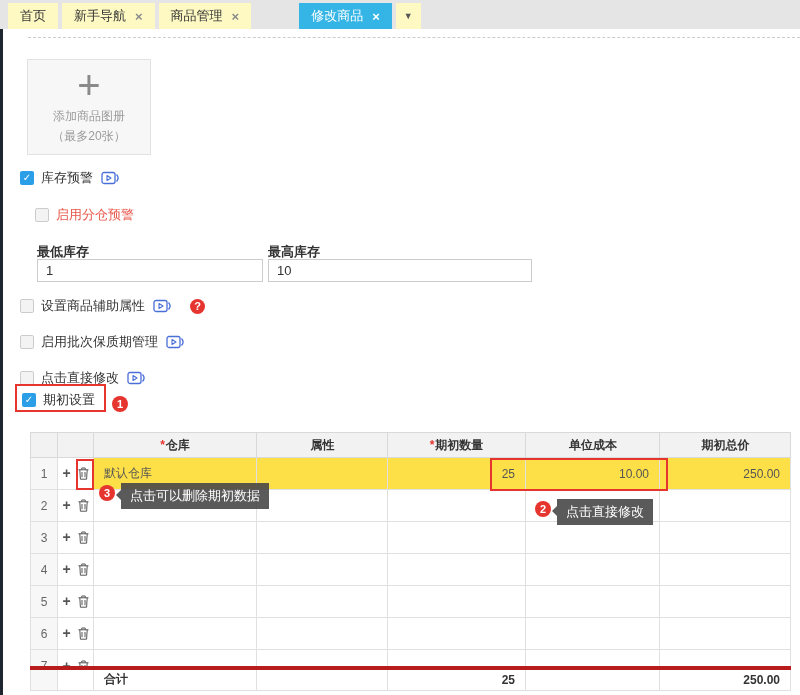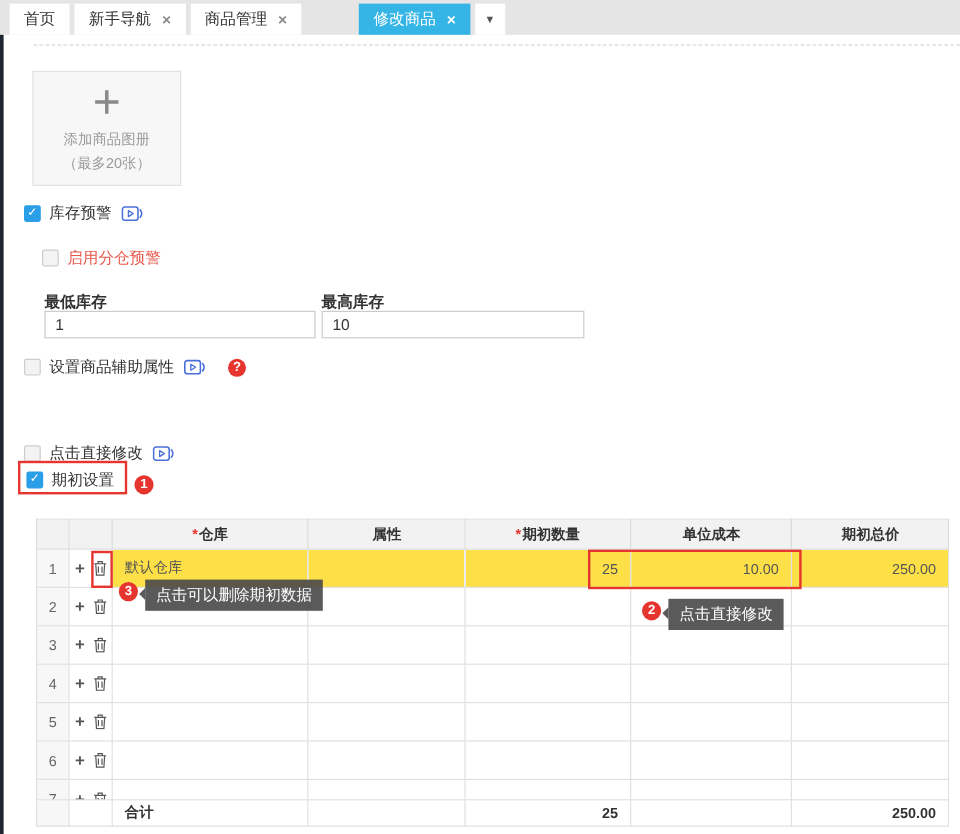--- a/index.html
+++ b/index.html
@@ -2,21 +2,21 @@
 <html><head>
 <meta charset="utf-8">
 <style>
   * { margin:0; padding:0; box-sizing:border-box; }
   body { font-family:"Liberation Sans","DejaVu Sans",sans-serif; background:#fff; }
   .page { position:relative; width:800px; height:695px; background:#fff; overflow:hidden; }
 
   
   .tabbar { position:absolute; left:0; top:0; width:800px; height:29px; background:#e5e5e5;
             display:flex; align-items:flex-end; padding-left:8px; }
-  .tab { height:26px; background:#ffffff; color:#333; font-size:13px; display:flex;
+  .tab { height:26px; background:#fef9c3; color:#333; font-size:13px; display:flex;
          align-items:center; padding:0 12px; margin-right:4px; cursor:pointer; white-space:nowrap; }
   .tab .x { color:#8a8a8a; font-size:13px; margin-left:9px; font-weight:bold; }
   .tab.active { background:#35b5e5; color:#fff;margin-left:44px; }
   .tab.active .x { color:#fff; }
   .tab.caret { padding:0 8px; color:#555; font-size:9px; }
 
   .left-strip { position:absolute; left:0; top:29px; width:3px; height:666px; background:#1d2531; }
   .dashed-sep { position:absolute; left:28px; top:37px; width:772px; border-top:1px dashed #ccc; }
 
   
@@ -52,21 +52,21 @@
   .plusico { font-size:14px; font-weight:bold; color:#555; cursor:pointer; margin-right:7px; }
   .trashico { cursor:pointer; display:inline-block; vertical-align:-2px; }
   .grid tr.hl td { background:#fde047; }
   .grid tr.hl td.c-num { background:#f7f7f7; }
   .grid tr.hl td.c-act { background:#fff; }
   .num-cell { text-align:right; }
   .req { color:#e6342e; margin-right:1px; }
   .grid tr.partial td { height:16px; padding:0; vertical-align:top; }
   .grid tr.partial .clip { height:16px; overflow:hidden; padding:9px 10px 0 10px; line-height:14px; }
   .grid tr.partial td.c-num .clip, .grid tr.partial td.c-act .clip { text-align:center; padding:9px 0 0 0; }
-  .grid tr.sum td { height:22px; font-weight:bold; color:#333; border-top:1px solid #b91c1c; }
+  .grid tr.sum td { height:22px; font-weight:bold; color:#333; border-top:4px solid #b91c1c; }
 
   
   .hlbox { position:absolute; border:2px solid #e6342e; background:transparent; z-index:5; }
   .badge { position:absolute; width:16px; height:16px; border-radius:50%; background:#e6342e; color:#fff;
            font-size:11px; font-weight:bold; text-align:center; line-height:16px; z-index:6; }
   .tip { position:absolute; background:rgba(72,72,72,0.9); color:#fff; font-size:13px; padding:4px 9px;
          z-index:6; white-space:nowrap; }
   .tip::before { content:""; position:absolute; left:-5px; top:7px; border-top:5px solid transparent;
                  border-bottom:5px solid transparent; border-right:5px solid rgba(72,72,72,0.9); }
 </style>
@@ -118,35 +118,46 @@
   </div>
 
   <div class="opt" style="left:35px; top:206px;">
     <span class="cb un"></span>
     <span class="warn-red">启用分仓预警</span>
   </div>
 
   <div class="field-label" style="left:37px; top:243px;">最低库存</div>
   <input class="field-input" style="left: 37px; top: 259px; width: 226px;" value="1">
   <div class="field-label" style="left:268px; top:243px;">最高库存</div>
-  <input class="field-input" style="left: 268px; top: 259px; width: 219px;" value="10">
+  <input class="field-input" style="left: 268px; top: 259px; width: 264px;" value="10">
 
   <div class="opt" style="left:20px; top:297px;align-items:center;">
     <span class="cb un"></span>
     <span>设置商品辅助属性</span>
     <span class="vicon">
       <svg width="19" height="14" viewBox="0 0 19 14">
           <rect x="1" y="1.5" width="13" height="11" rx="2" fill="none" stroke="#4a6fd8" stroke-width="1.3"></rect>
           <path d="M6 4.5 L10 7 L6 9.5 Z" fill="none" stroke="#4a6fd8" stroke-width="1.1" stroke-linejoin="round"></path>
           <path d="M15.5 3.5 q3.2 3.5 0 7" fill="none" stroke="#4a6fd8" stroke-width="1.3"></path>
         </svg>
     </span>
     <span class="help">?</span>
   </div>
 
+  <div class="opt" style="left:20px; top:333px;">
+    <span class="cb un"></span>
+    <span>启用批次保质期管理</span>
+    <span class="vicon">
+      <svg width="19" height="14" viewBox="0 0 19 14">
+          <rect x="1" y="1.5" width="13" height="11" rx="2" fill="none" stroke="#4a6fd8" stroke-width="1.3"></rect>
+          <path d="M6 4.5 L10 7 L6 9.5 Z" fill="none" stroke="#4a6fd8" stroke-width="1.1" stroke-linejoin="round"></path>
+          <path d="M15.5 3.5 q3.2 3.5 0 7" fill="none" stroke="#4a6fd8" stroke-width="1.3"></path>
+        </svg>
+    </span>
+  </div>
 
   <div class="opt" style="left:20px; top:369px;">
     <span class="cb un"></span>
     <span>点击直接修改</span>
     <span class="vicon">
       <svg width="19" height="14" viewBox="0 0 19 14">
           <rect x="1" y="1.5" width="13" height="11" rx="2" fill="none" stroke="#4a6fd8" stroke-width="1.3"></rect>
           <path d="M6 4.5 L10 7 L6 9.5 Z" fill="none" stroke="#4a6fd8" stroke-width="1.1" stroke-linejoin="round"></path>
           <path d="M15.5 3.5 q3.2 3.5 0 7" fill="none" stroke="#4a6fd8" stroke-width="1.3"></path>
         </svg>

